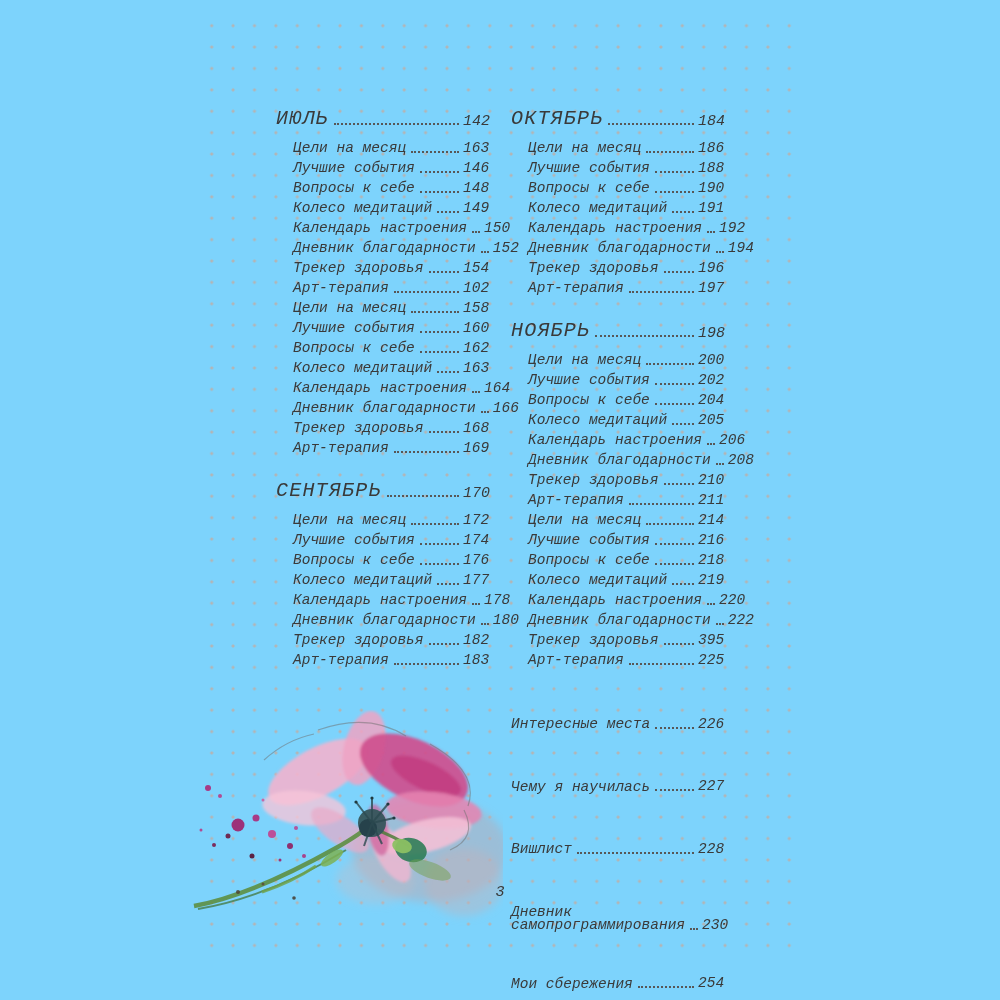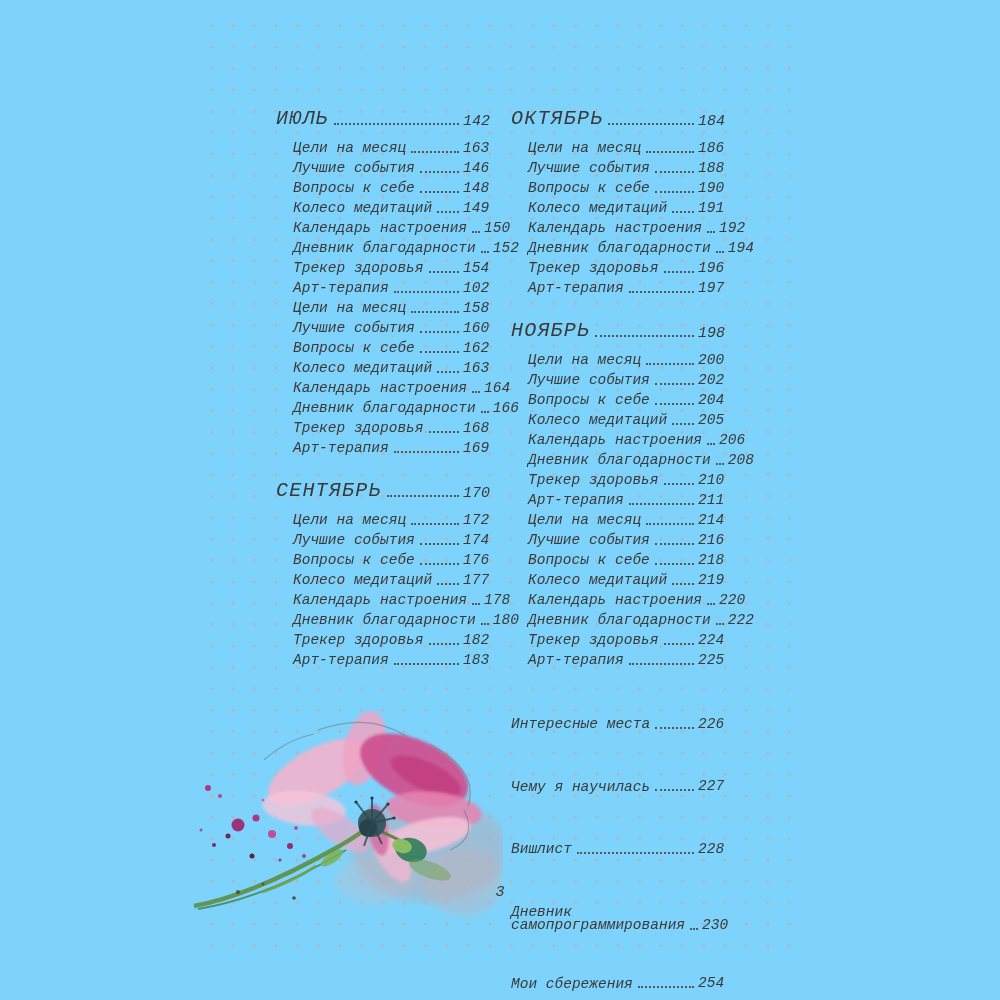--- a/index.html
+++ b/index.html
@@ -409,21 +409,21 @@
             <span class="num">220</span>
           </div>
           <div class="row">
             <span class="lbl">Дневник благодарности</span>
             <span class="leader"></span>
             <span class="num">222</span>
           </div>
           <div class="row">
             <span class="lbl">Трекер здоровья</span>
             <span class="leader"></span>
-            <span class="num">224</span>
+            <span class="num">395</span>
           </div>
           <div class="row">
             <span class="lbl">Арт-терапия</span>
             <span class="leader"></span>
             <span class="num">225</span>
           </div>
         </div>
       </div>
       <div class="extras">
         <div class="row extra">

